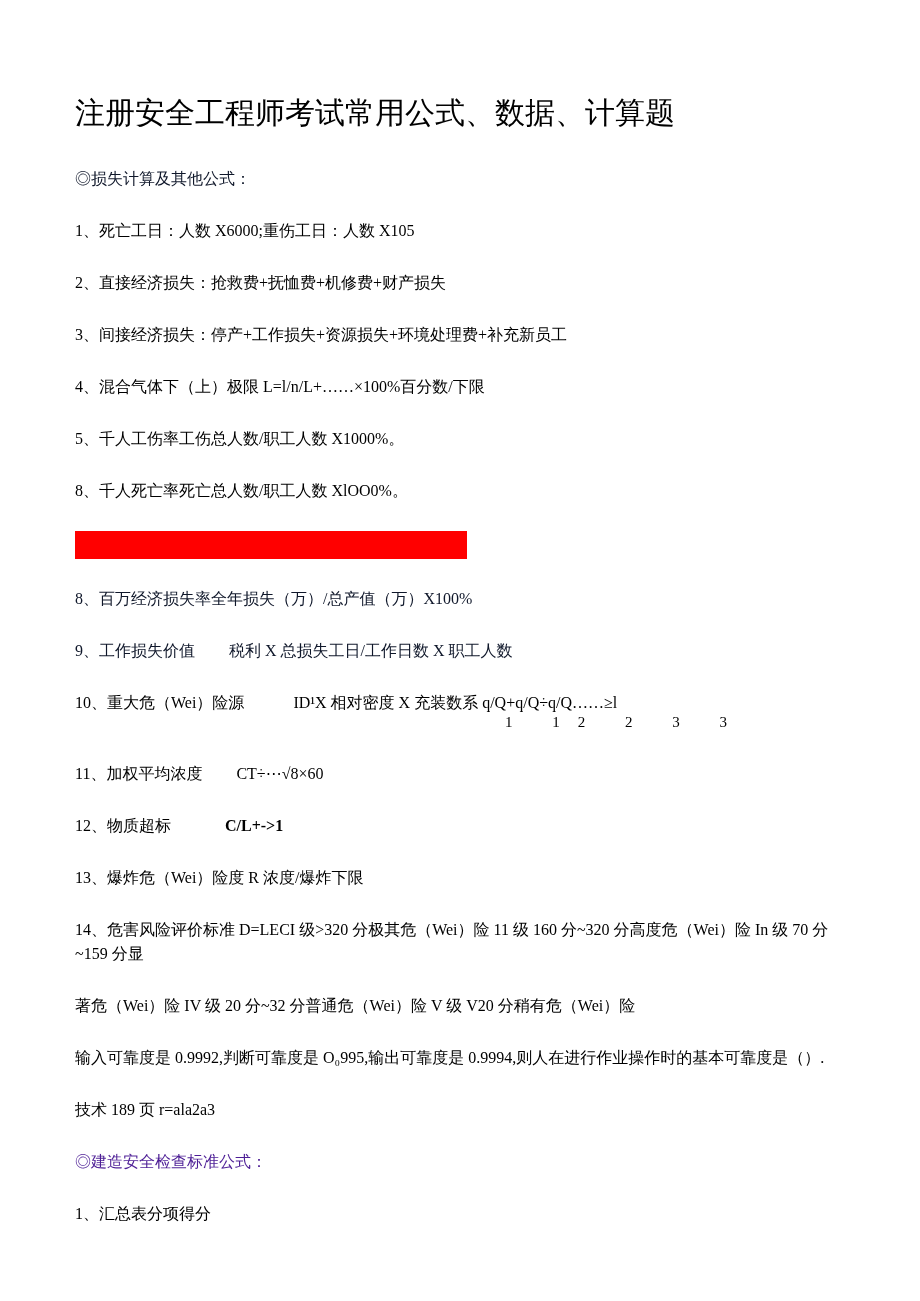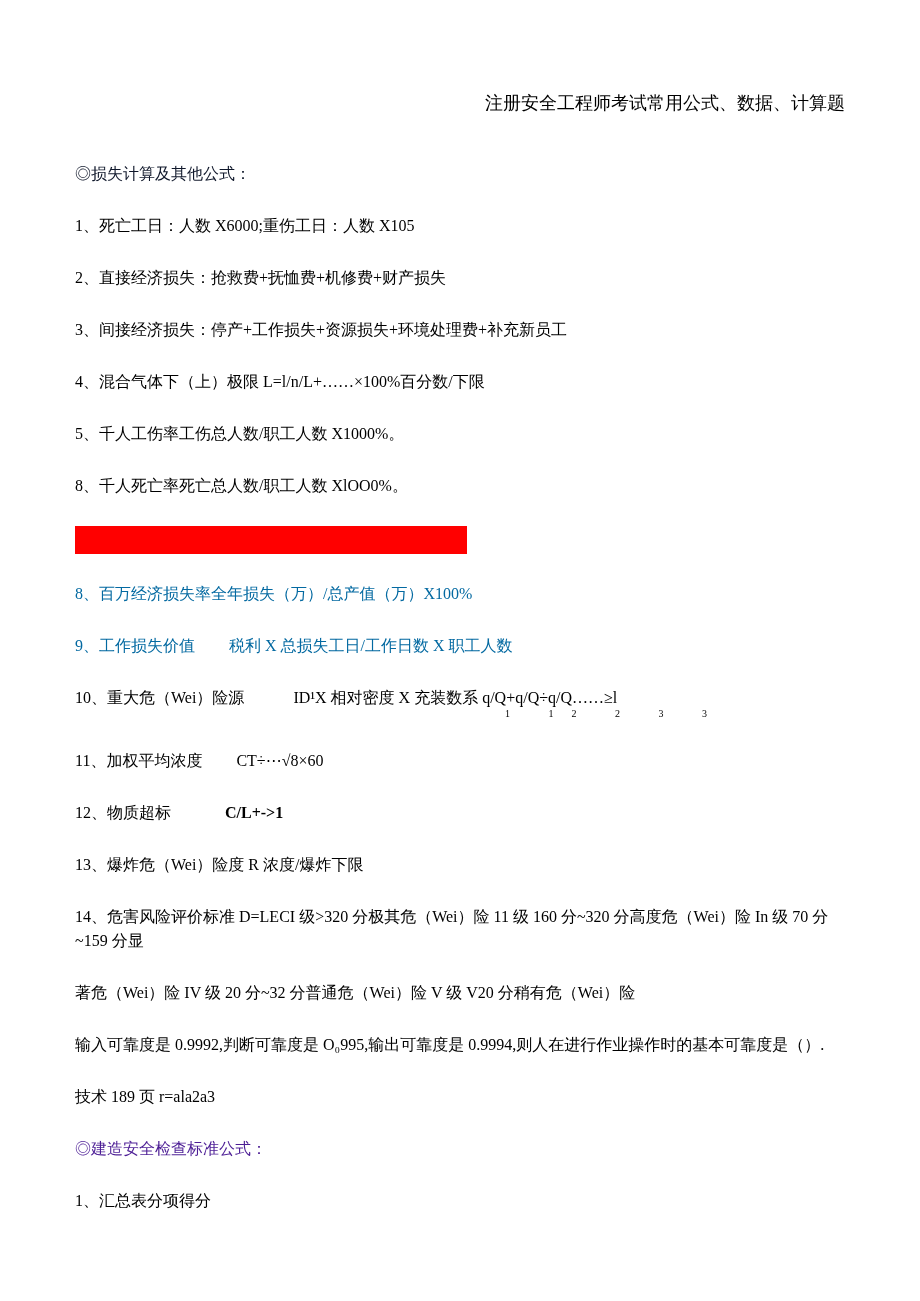--- a/index.html
+++ b/index.html
@@ -7,46 +7,46 @@
       width: 920px;
       min-height: 1301px;
       background: #fff;
       font-family: "SimSun", "宋体", serif;
       font-size: 16px;
       color: #000;
       padding: 90px 75px 40px 75px;
       line-height: 1.5;
     }
     .title {
-      text-align: right;
-      font-size: 18px;
+      text-align: left;
+      font-size: 30px;
       font-weight: normal;
-      margin-bottom: 45px;
+      margin-bottom: 32px;
       font-family: "SimSun", "宋体", serif;
     }
     .section-header {
       color: #0f172a;
       margin-bottom: 28px;
     }
     .item {
       margin-bottom: 28px;
     }
     .highlight {
       background: #ff0000;
       color: #ff0000;
       display: inline-block;
       padding: 2px 4px;
     }
-    .green-text { color: #0369a1; }
+    .green-text { color: #0f172a; }
     .blue-section { color: #4c1d95; }
     .spaced { display: inline-block; margin-left: 30px; }
     .spaced2 { display: inline-block; margin-left: 45px; }
     .spaced3 { display: inline-block; margin-left: 50px; font-weight: bold; }
     .formula-line { position: relative; }
-    .sub-row { font-size: 10px; margin-top: -4px; padding-left: 430px; letter-spacing: 18px; }
+    .sub-row { font-size: 15px; margin-top: -4px; padding-left: 430px; letter-spacing: 18px; }
   </style>
 </head>
 <body>
 
 <h1 class="title">注册安全工程师考试常用公式、数据、计算题</h1>
 
 <div class="section-header">◎损失计算及其他公式：</div>
 
 <div class="item">1、死亡工日：人数 X6000;重伤工日：人数 X105</div>
 <div class="item">2、直接经济损失：抢救费+抚恤费+机修费+财产损失</div>

